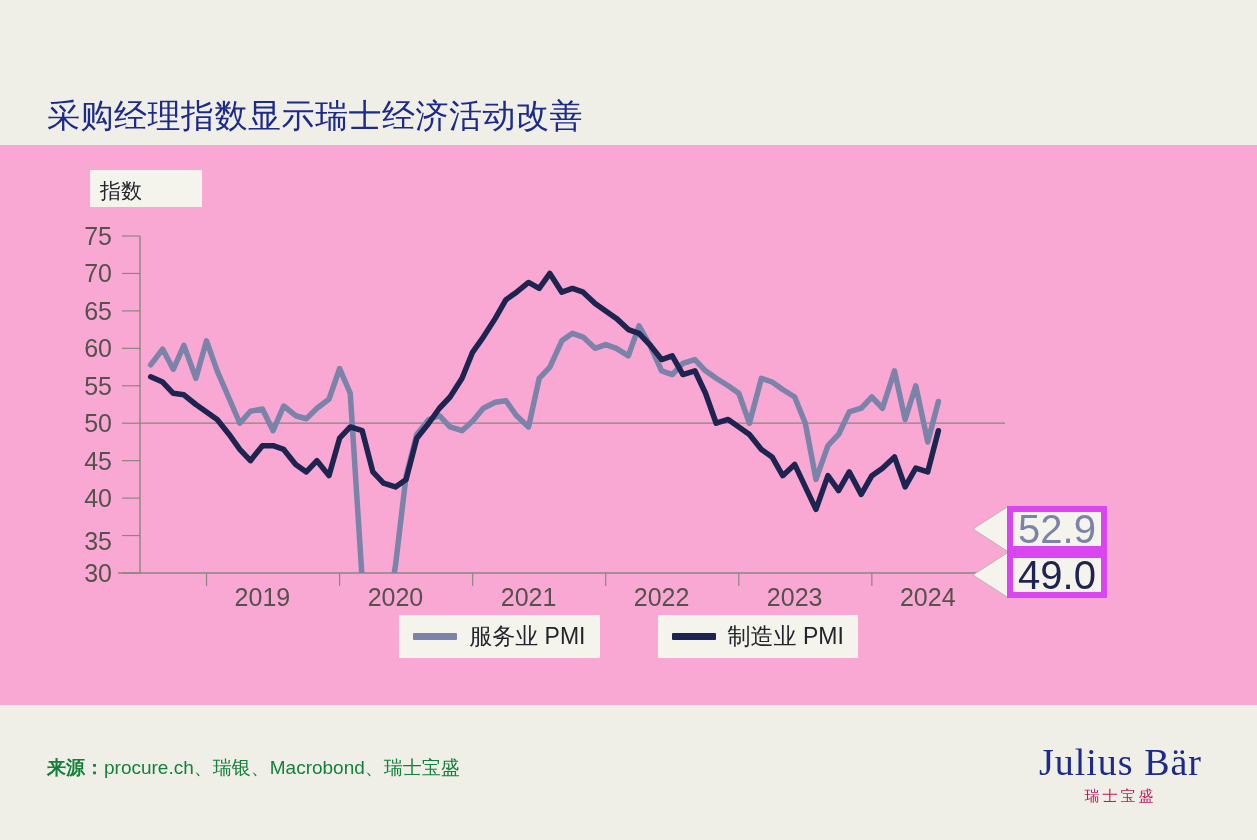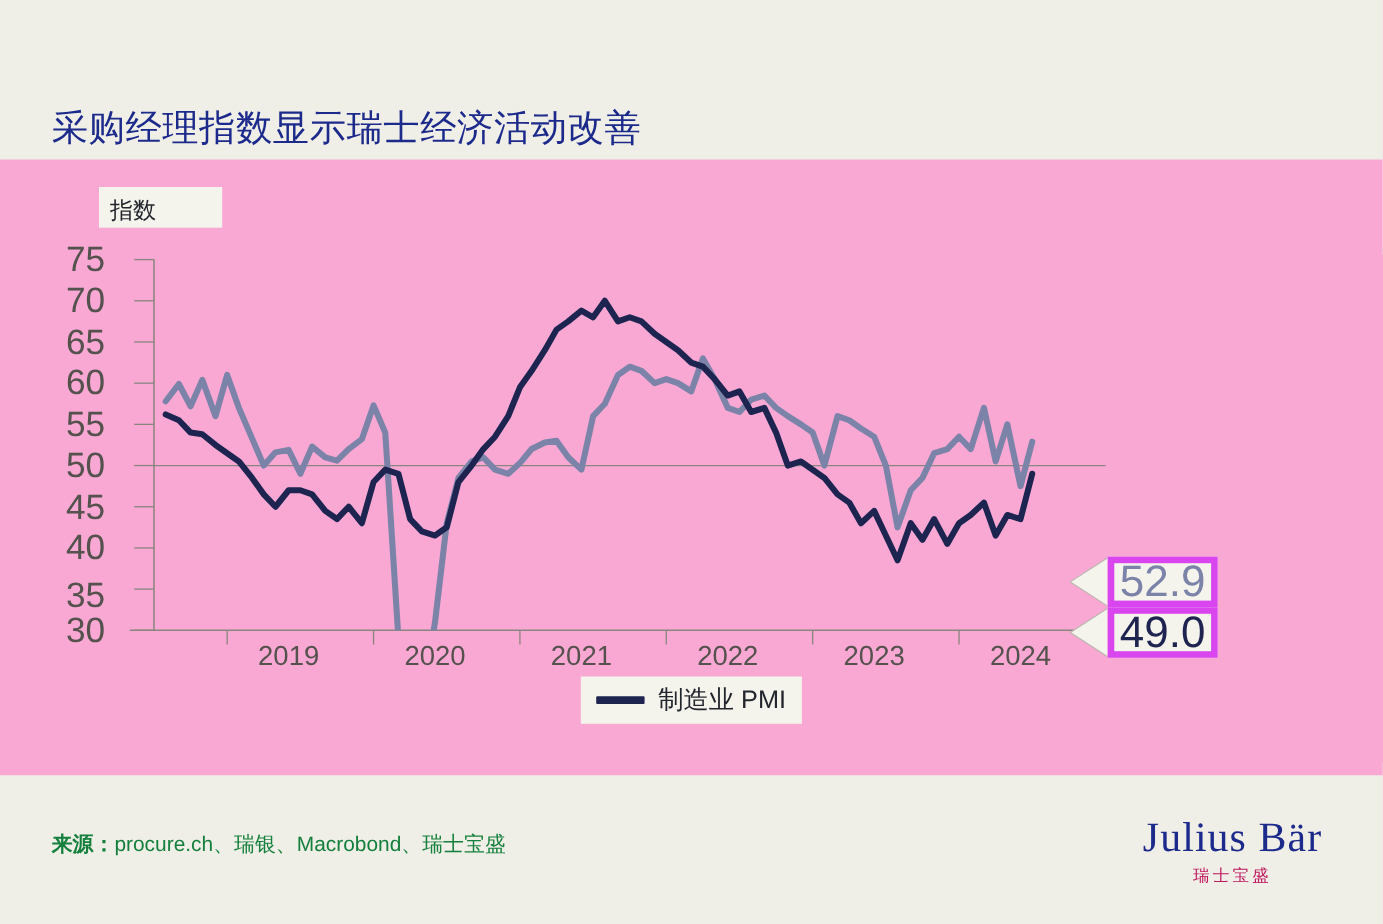--- a/index.html
+++ b/index.html
@@ -58,21 +58,22 @@
   
   #plot {
     position: absolute;
     left: 0; top: 0;
     width: 1257px; height: 560px;
   }
 
   .ytick-label {
     position: absolute;
     width: 52px;
-    font-size: 32px;
+    text-align: right;
+    font-size: 25px;
     color: #55514c;
     transform: translateY(-50%);
   }
   .xtick-label {
     position: absolute;
     font-size: 25px;
     color: #55514c;
     transform: translateX(-50%);
     top: 438px;
   }
@@ -232,20 +233,24 @@
   </svg>
   <div class="callout" id="callout-services" style="color: rgb(123, 131, 168);">52.9</div>
 
   <svg class="callout-arrow" style="left:965px; top:407px;" viewBox="0 0 42 46">
     <path d="M42 1 L8 23 L42 45" fill="#f4f3ec" stroke="#b9b7ad" stroke-width="1"></path>
   </svg>
   <div class="callout" id="callout-manufacturing" style="color: rgb(30, 36, 80);">49.0</div>
 
   <div id="legend">
     <div class="legend-item">
+      <span class="legend-swatch" style="background: rgb(123, 131, 168);"></span>
+      <span class="legend-label">服务业 PMI</span>
+    </div>
+    <div class="legend-item">
       <span class="legend-swatch" style="background: rgb(30, 36, 80);"></span>
       <span class="legend-label">制造业 PMI</span>
     </div>
   </div>
 </div>
 
 <div id="footer">
   <div id="source-text">
     <b>来源：</b><span>procure.ch、瑞银、Macrobond、瑞士宝盛</span>
   </div>

